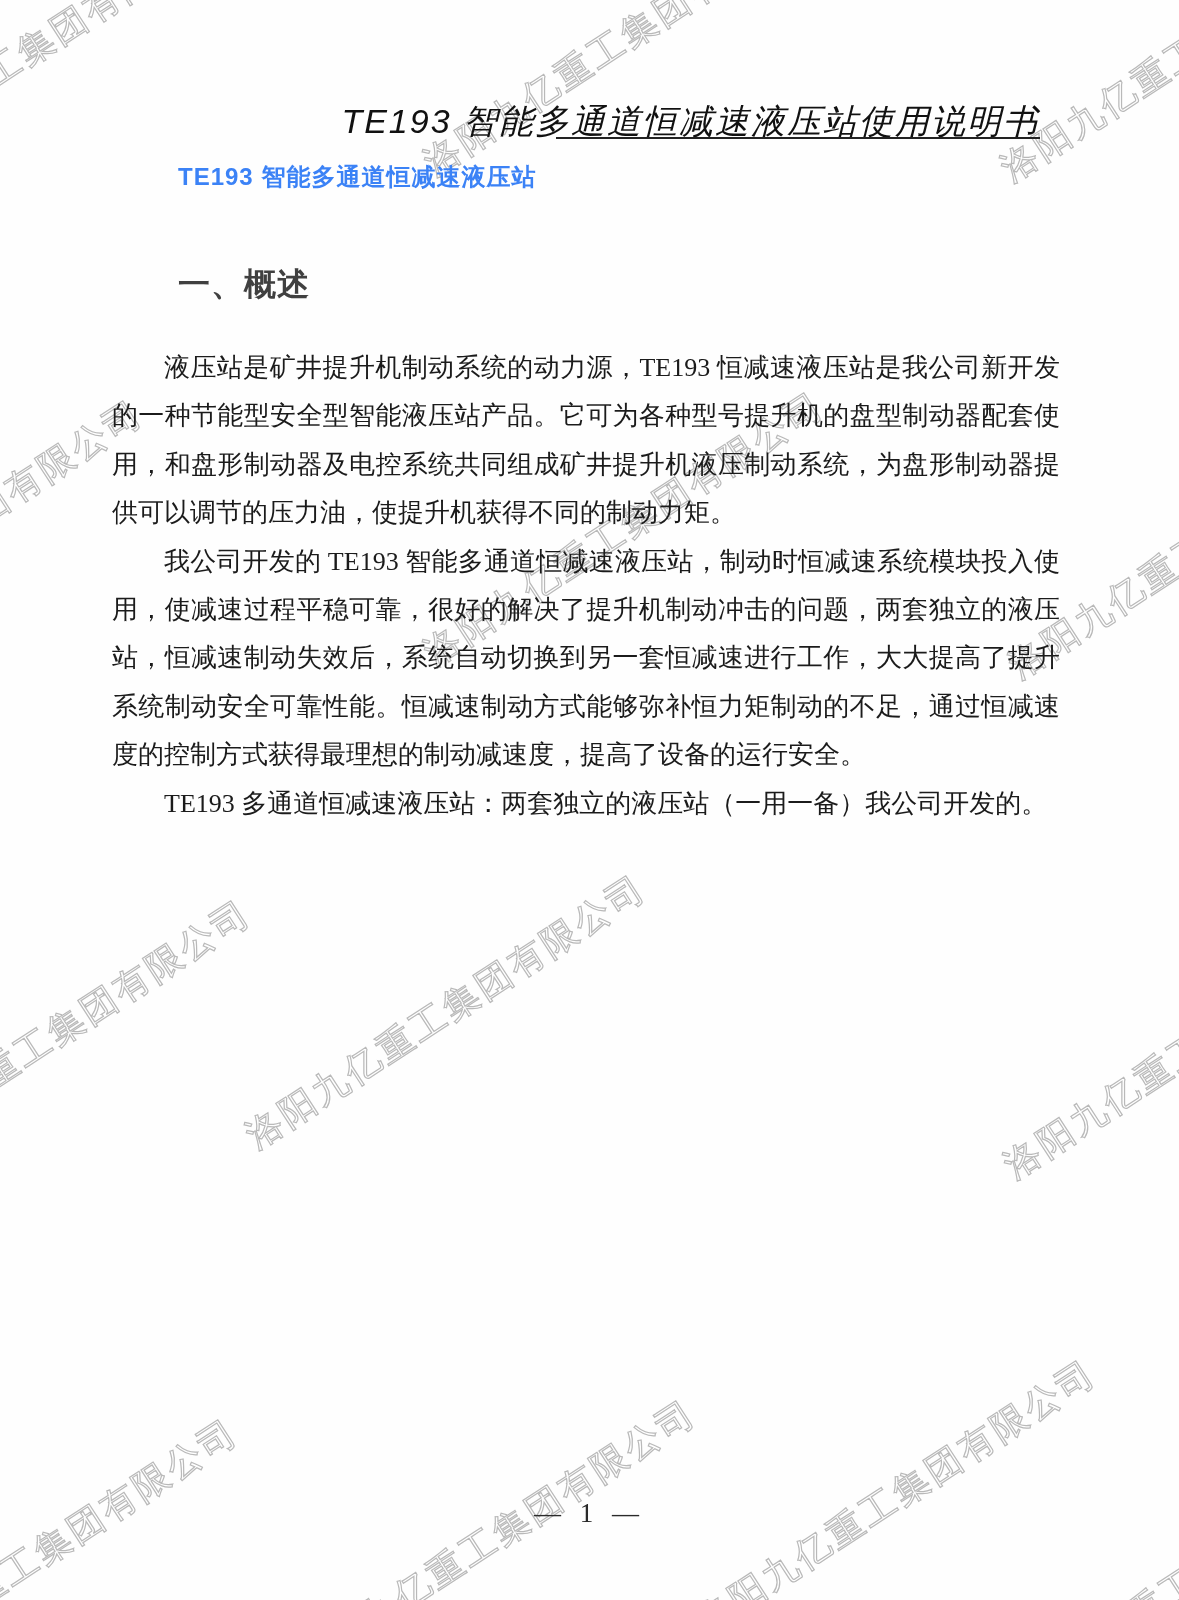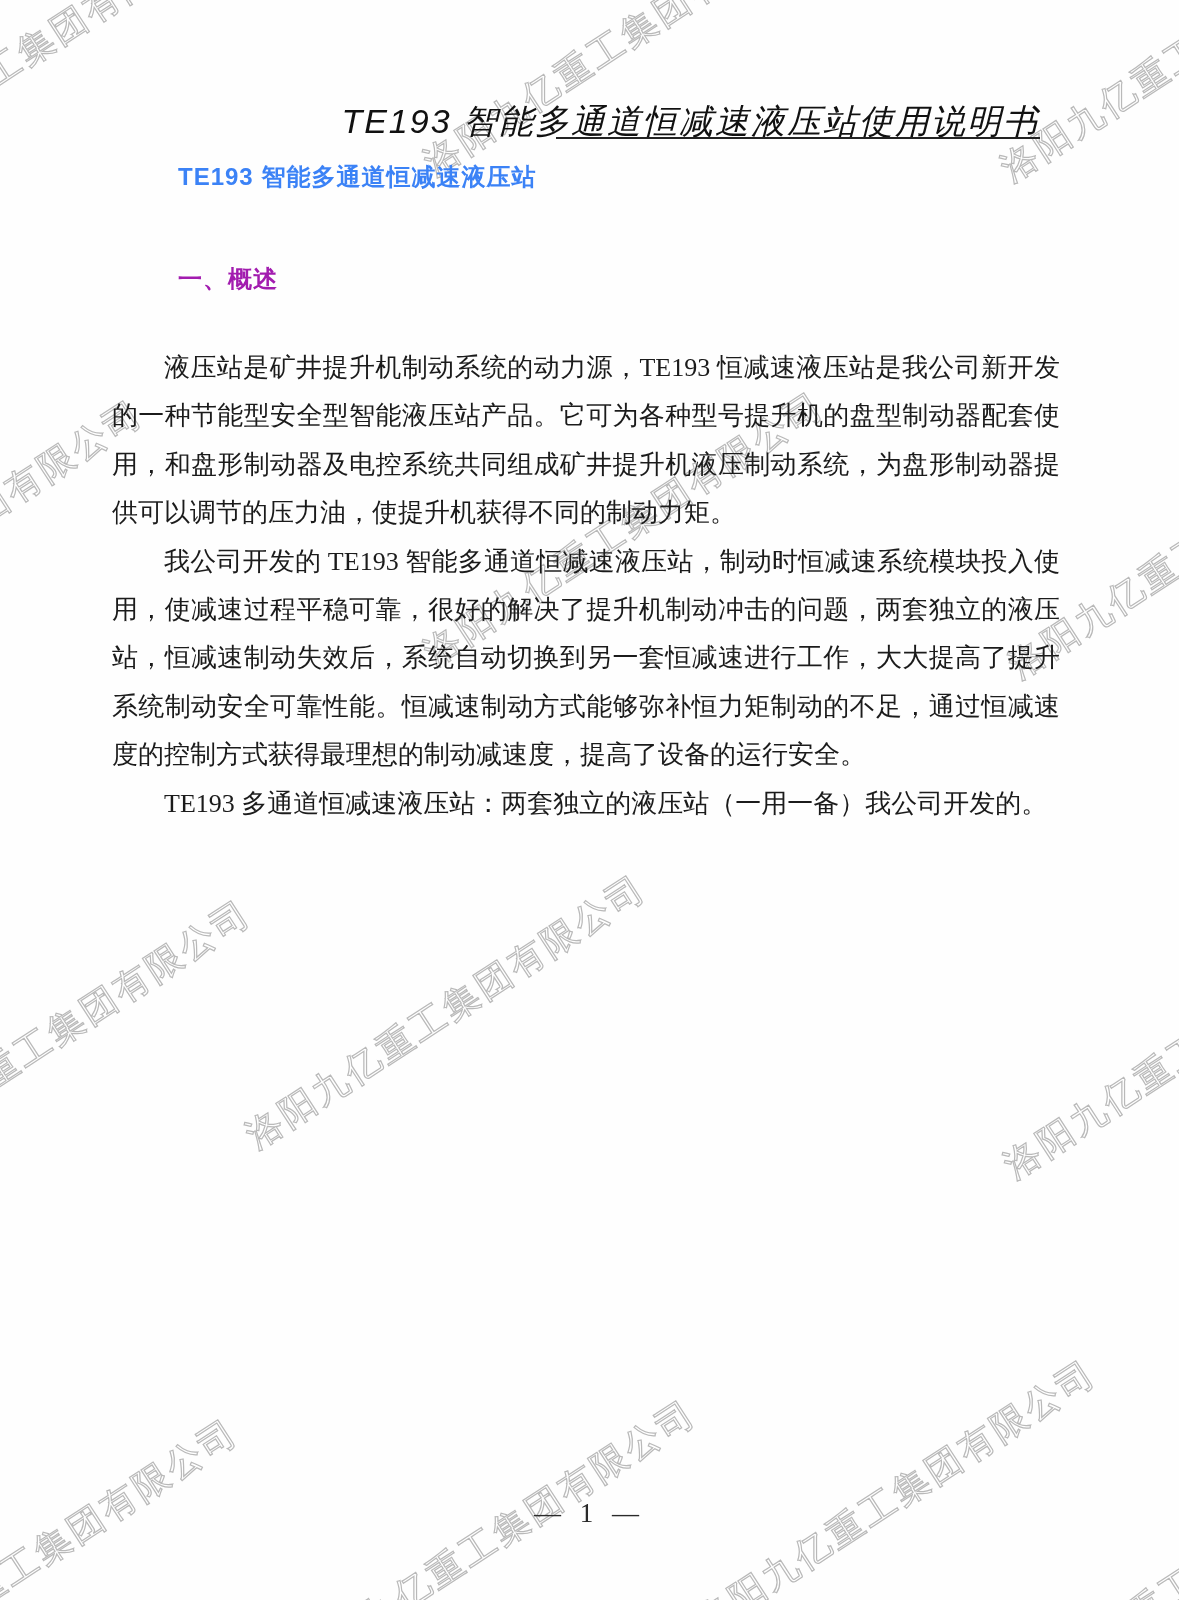--- a/index.html
+++ b/index.html
@@ -74,23 +74,23 @@
     white-space: nowrap;
   }
 
   .section-heading {
     position: absolute;
     top: 263px;
     left: 178px;
     margin: 0;
     font-family: "Liberation Sans", "DejaVu Sans", sans-serif;
     font-weight: bold;
-    font-size: 24px;
+    font-size: 32px;
     letter-spacing: 1px;
-    color: #a21caf;
+    color: #404040;
     white-space: nowrap;
   }
 
   .body {
     position: absolute;
     top: 344px;
     left: 112px;
     width: 948px;
   }
   .body p {

